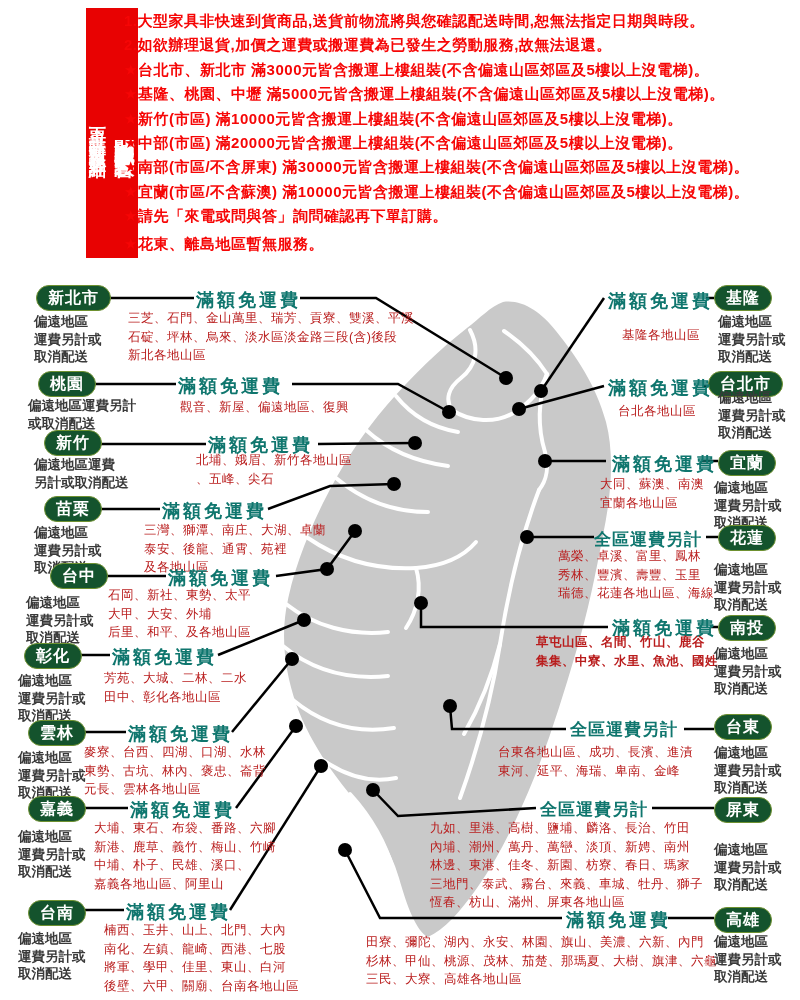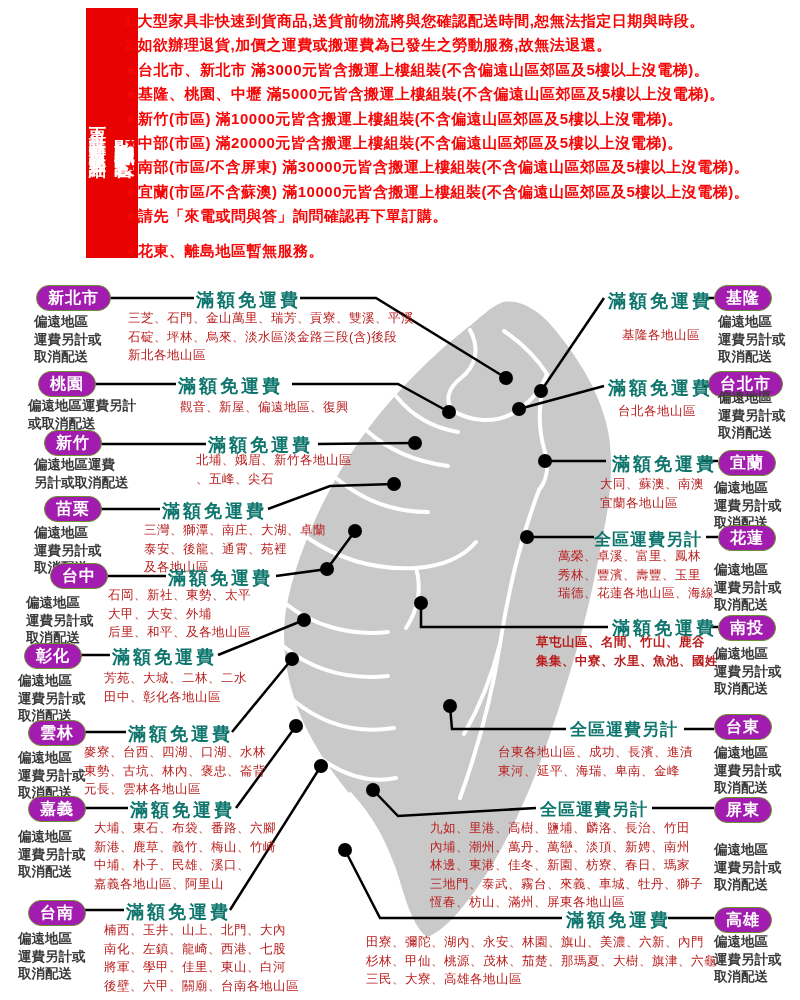--- a/index.html
+++ b/index.html
@@ -9,21 +9,21 @@
   .notice-line{position:absolute;left:124px;color:#f60606;font-weight:bold;
     font-size:15px;white-space:nowrap;letter-spacing:0.5px;}
 
   #side-box{position:absolute;left:86px;top:8px;width:52px;height:250px;
     background:#e80202;display:flex;flex-direction:row;justify-content:space-between;
     align-items:center;padding:5px 3px;box-sizing:border-box;}
   .vcol{writing-mode:vertical-rl;text-orientation:upright;color:#fff;font-weight:bold;line-height:1;}
   .vcol.small{font-size:17px;letter-spacing:4px;}
   .vcol.big{font-size:20px;letter-spacing:2px;}
 
-  .region-label{position:absolute;background:#a21caf;color:#fff;font-weight:bold;
+  .region-label{position:absolute;background:#14532d;color:#fff;font-weight:bold;
     font-size:16px;line-height:19px;padding:2px 11px 3px;border-radius:14px;
     white-space:nowrap;letter-spacing:1px;border:1px solid #6e9130;z-index:3;}
   .fee-heading{position:absolute;color:#0f766e;font-weight:bold;white-space:nowrap;z-index:3;background:transparent;}
   .fee-heading.f5{font-size:18px;letter-spacing:3px;}
   .fee-heading.f6{font-size:17px;letter-spacing:1px;}
   .areas{position:absolute;color:#b91c1c;font-size:12.5px;line-height:18.5px;
     white-space:nowrap;letter-spacing:0.5px;z-index:3;}
   .note{position:absolute;color:#3a3a3a;font-size:13.5px;font-weight:bold;line-height:17.5px;z-index:3;}
 
   #map{position:absolute;left:0;top:0;z-index:1;}
@@ -41,21 +41,21 @@
   <div id="notice">
       <div class="notice-line" style="top: 12px;">1.大型家具非快速到貨商品,送貨前物流將與您確認配送時間,恕無法指定日期與時段。</div>
       <div class="notice-line" style="top: 36.4px;">2.如欲辦理退貨,加價之運費或搬運費為已發生之勞動服務,故無法退還。</div>
       <div class="notice-line" style="top: 60.8px;">★台北市、新北市 滿3000元皆含搬運上樓組裝(不含偏遠山區郊區及5樓以上沒電梯)。</div>
       <div class="notice-line" style="top: 85.2px;">★基隆、桃園、中壢 滿5000元皆含搬運上樓組裝(不含偏遠山區郊區及5樓以上沒電梯)。</div>
       <div class="notice-line" style="top: 109.6px;">★新竹(市區) 滿10000元皆含搬運上樓組裝(不含偏遠山區郊區及5樓以上沒電梯)。</div>
       <div class="notice-line" style="top: 134px;">★中部(市區) 滿20000元皆含搬運上樓組裝(不含偏遠山區郊區及5樓以上沒電梯)。</div>
       <div class="notice-line" style="top: 158.4px;">★南部(市區/不含屏東) 滿30000元皆含搬運上樓組裝(不含偏遠山區郊區及5樓以上沒電梯)。</div>
       <div class="notice-line" style="top: 182.8px;">★宜蘭(市區/不含蘇澳) 滿10000元皆含搬運上樓組裝(不含偏遠山區郊區及5樓以上沒電梯)。</div>
       <div class="notice-line" style="top: 207.2px;">★請先「來電或問與答」詢問確認再下單訂購。</div>
-      <div class="notice-line" style="top: 242px;">★花東、離島地區暫無服務。</div>
+      <div class="notice-line" style="top: 235px;">★花東、離島地區暫無服務。</div>
     </div>
 
   <svg id="map" width="800" height="1000" viewBox="0 0 800 1000">
     <g>
       <path fill="#c9c9c9" d="M 503,302
         C 522,299 541,312 556,331 C 576,356 596,385 606,422
         C 614,452 612,492 603,535 C 596,572 588,612 576,652
         C 563,696 550,738 534,778 C 518,817 500,856 477,888
         C 460,912 444,930 428,937 C 416,931 407,906 399,878
         C 390,847 372,820 348,792 C 327,766 308,737 296,704

